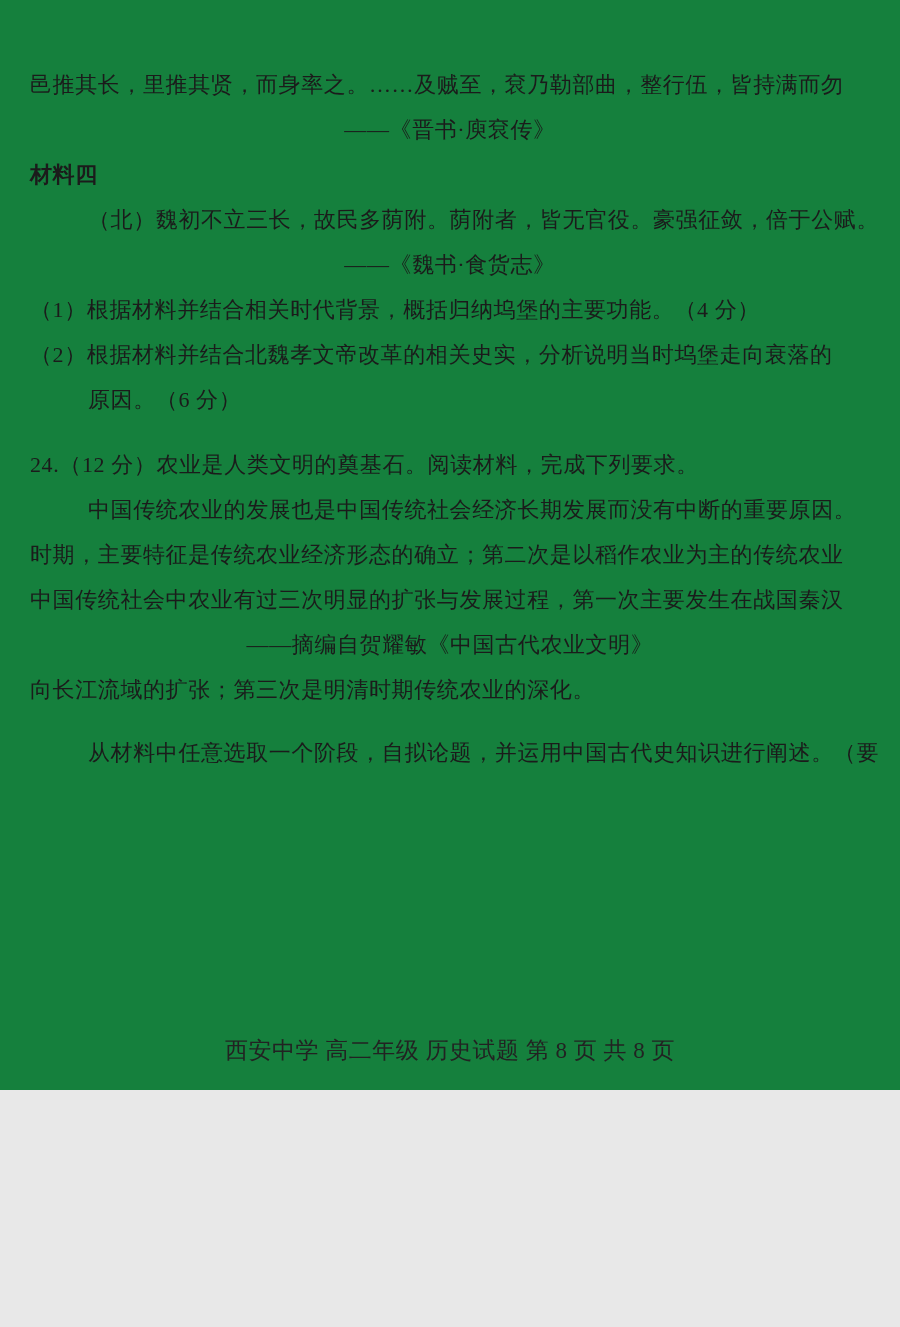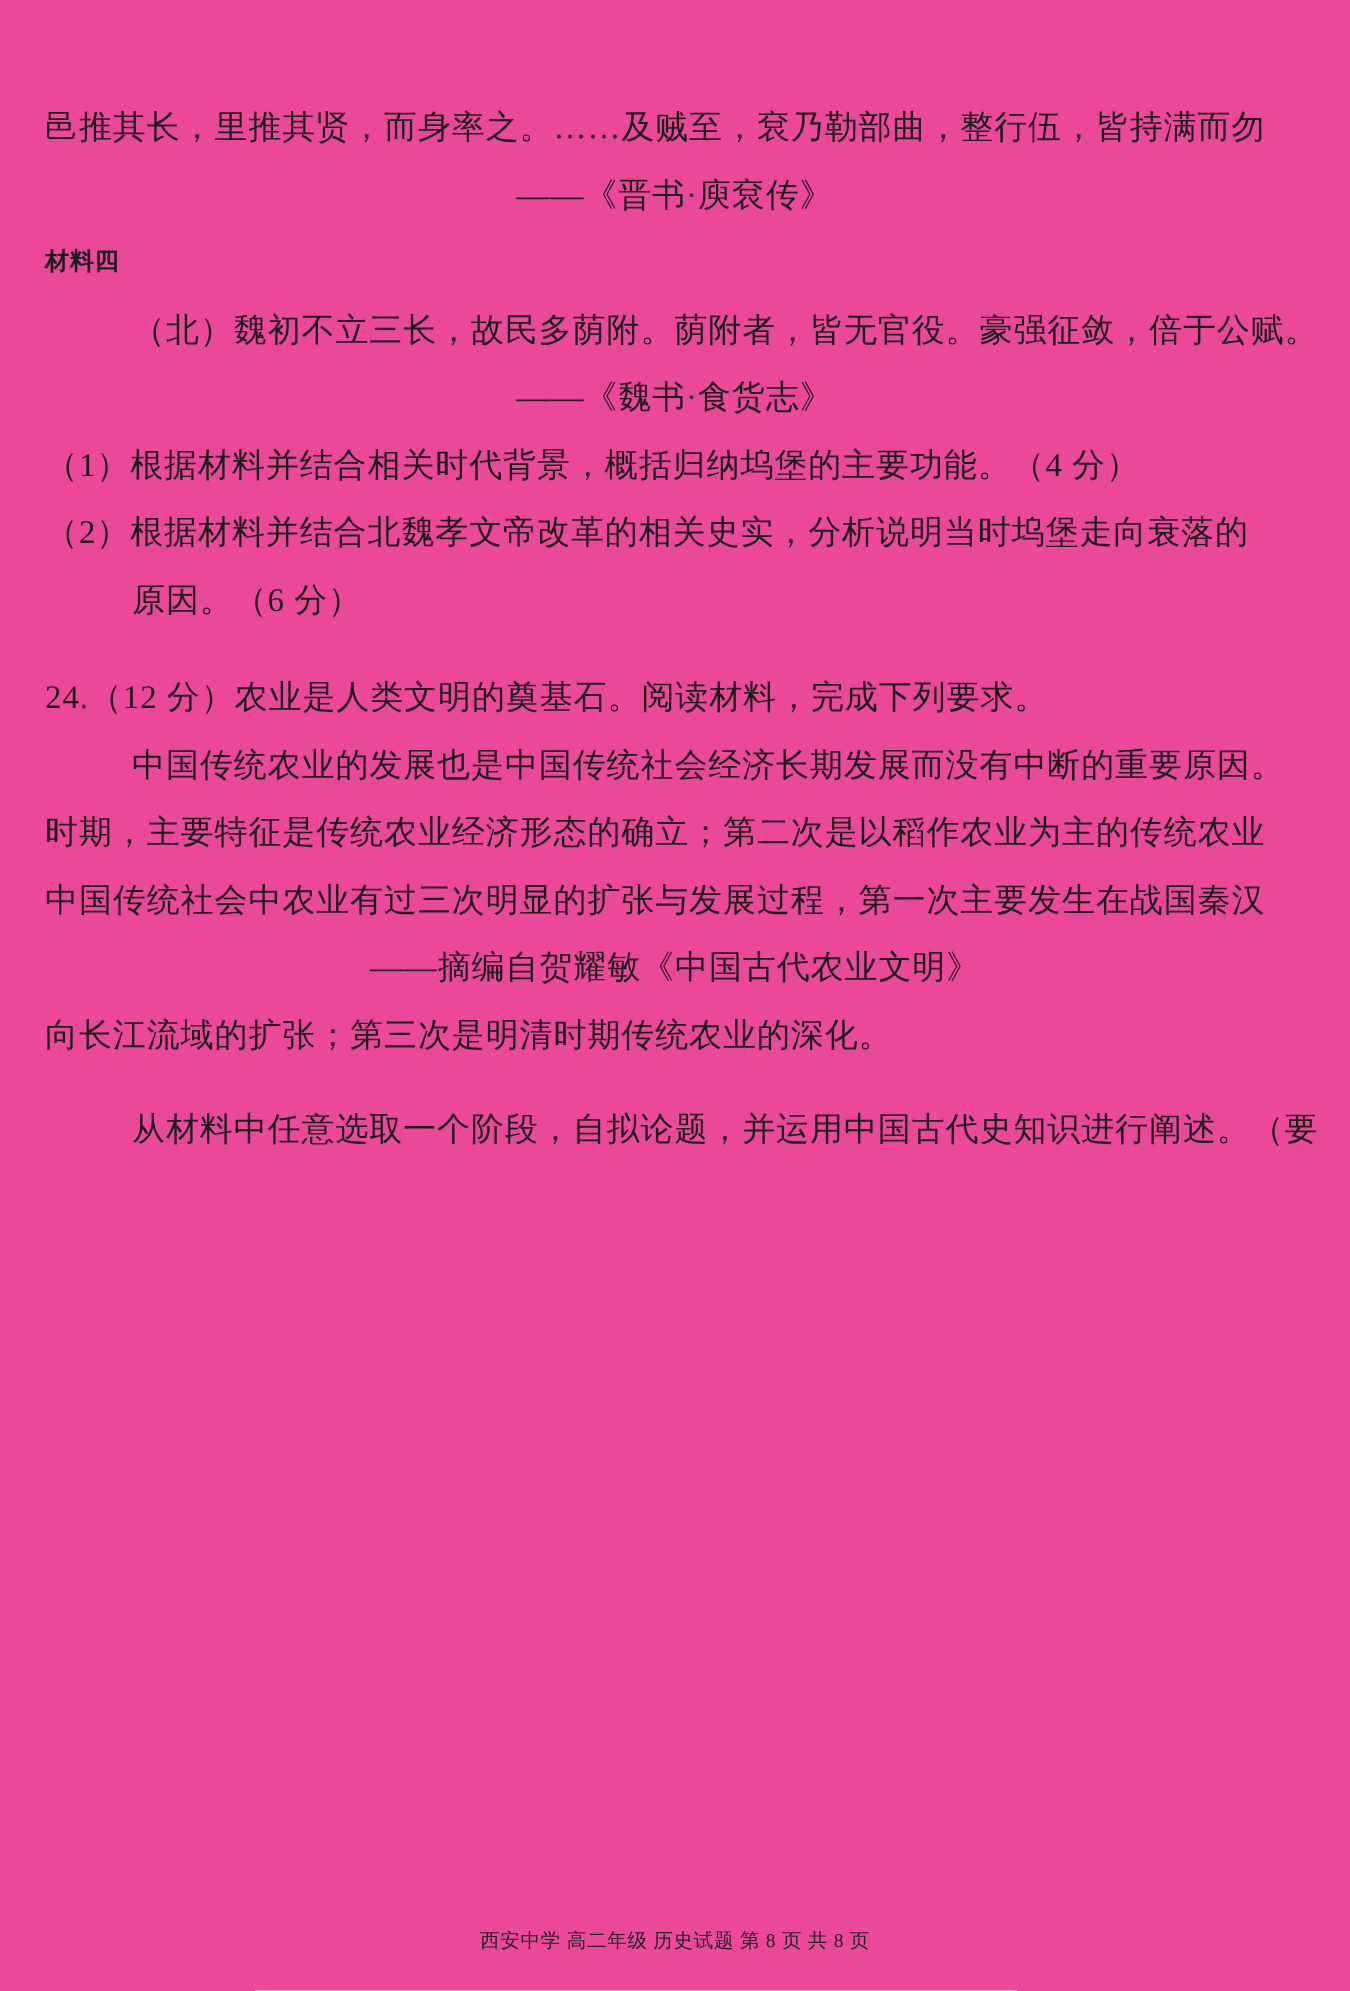--- a/index.html
+++ b/index.html
@@ -1,54 +1,54 @@
 <!DOCTYPE html>
 <html><head>
 <meta charset="utf-8">
 <style>
   html, body { margin: 0; padding: 0; background: #e8e8e8; }
   .page {
     position: relative;
     width: 900px;
-    height: 1327px;
+    height: 1090px;
     margin: 0 auto;
-    background: #ec4899;
+    background: #15803d;
     color: #1b1b1b;
     font-family: "Liberation Serif", "DejaVu Serif", serif;
     overflow: hidden;
   }
   .content { padding: 62px 30px 0 30px; }
   .line {
     margin: 0;
     font-size: 22px;
     line-height: 45px;
     letter-spacing: 0.6px;
     white-space: nowrap;
   }
   .kai {  }
   .heading {
     margin: 0;
     font-family: "Liberation Sans", "DejaVu Sans", sans-serif;
     font-weight: 700;
-    font-size: 16px;
+    font-size: 22px;
     line-height: 45px;
     letter-spacing: 0.6px;
   }
   .source { text-align: center; }
   .indent { text-indent: 58px; }
   .hang { padding-left: 58px; }
   .gap-before { margin-top: 20px; }
   .gap-before-sm { margin-top: 18px; }
   .footer {
     position: absolute;
     left: 0;
     right: 0;
     bottom: 24px;
     text-align: center;
-    font-size: 13px;
+    font-size: 23px;
     letter-spacing: 0.5px;
     color: #222222;
   }
 </style>
 </head>
 <body>
 
 <div class="page">
   <main class="content">
 

